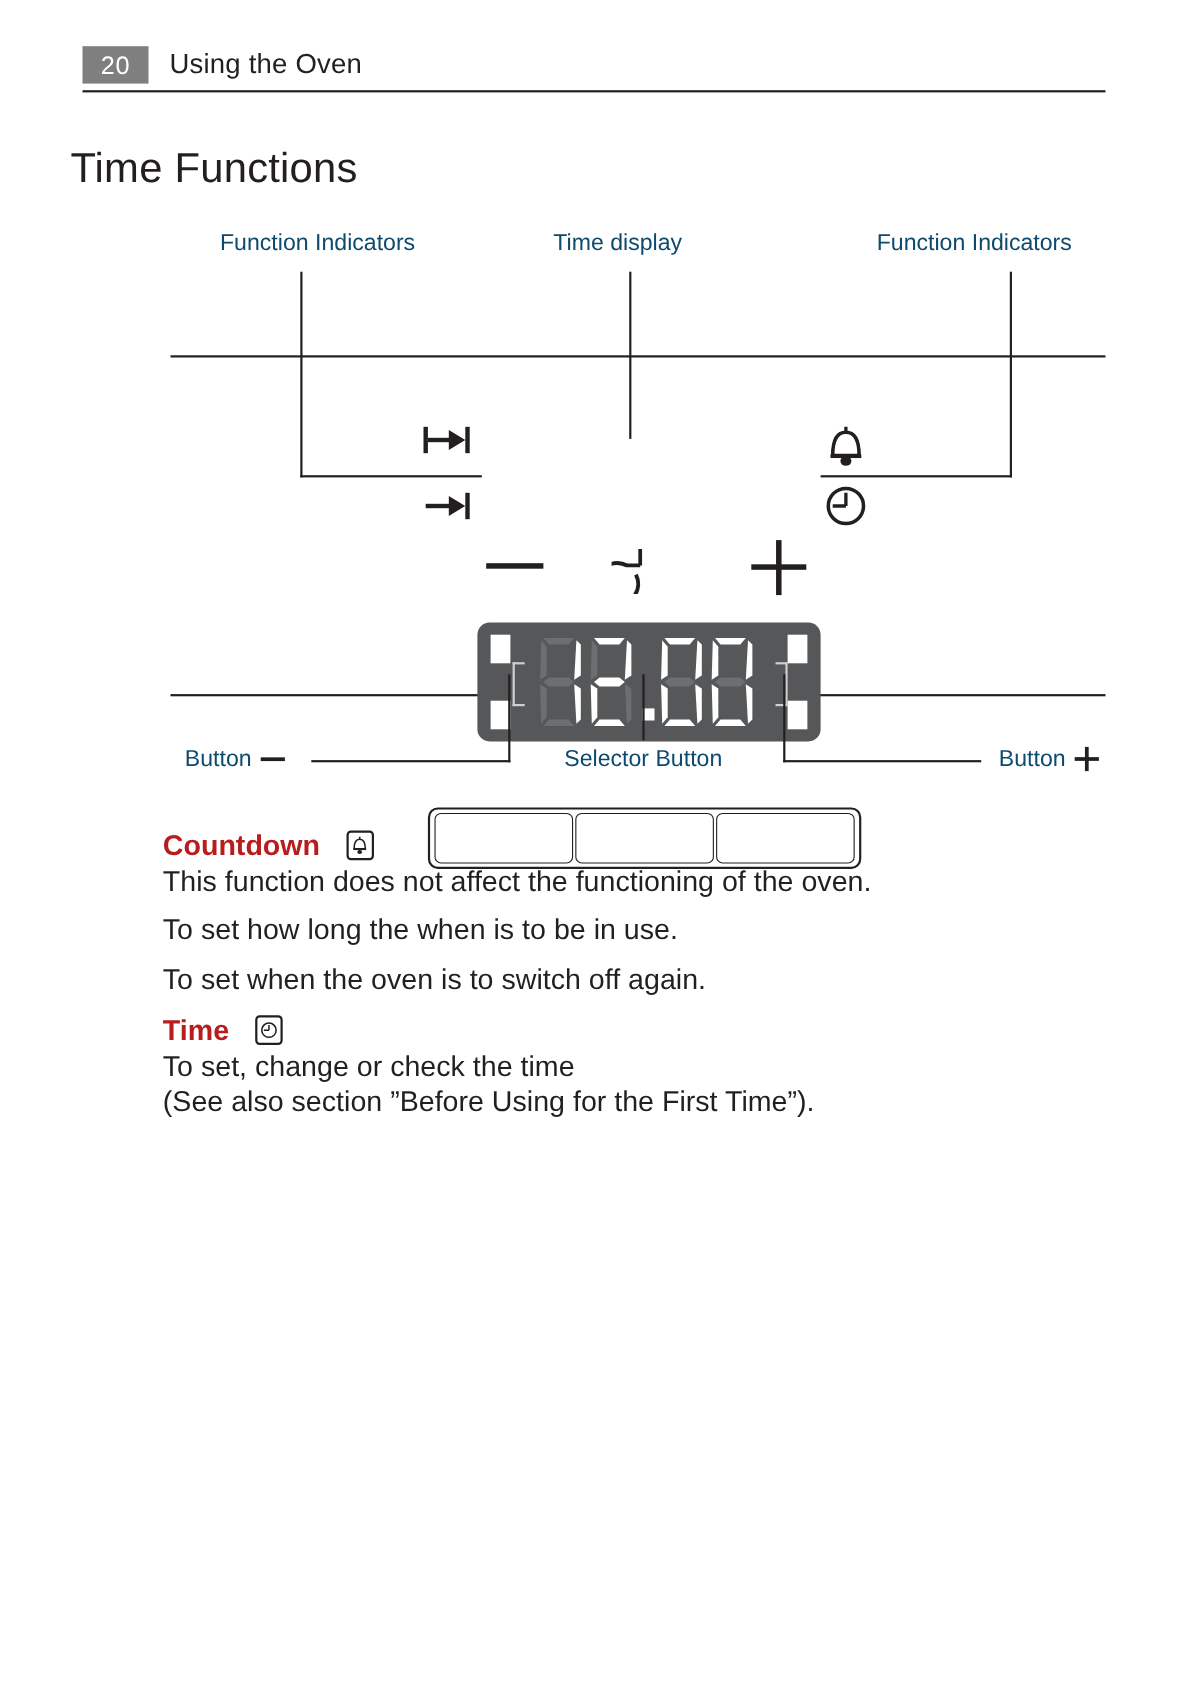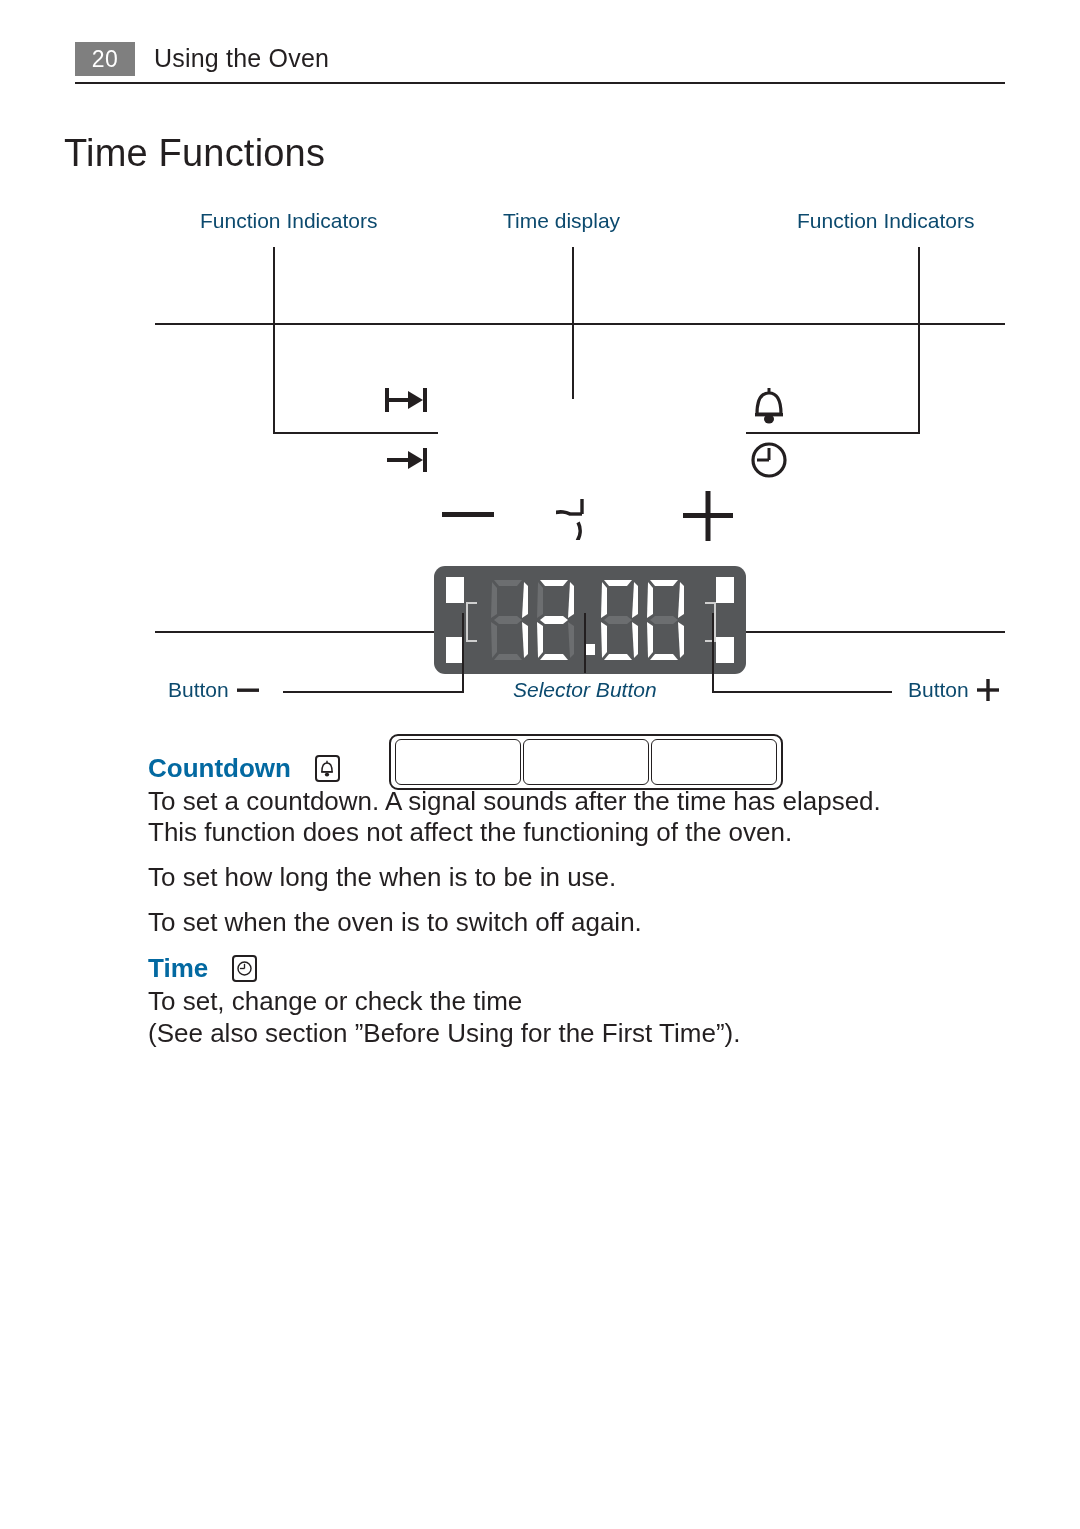--- a/index.html
+++ b/index.html
@@ -131,21 +131,21 @@
     background:#ffffff;
     box-sizing:border-box;
     margin:0 1px;
   }
 
   
   .body{position:absolute;left:148px;top:752px;width:860px;}
   .sec-head{
     font-size:26px;
     font-weight:bold;
-    color:#0369a1;
+    color:#b91c1c;
     margin:0 0 1px 0;
     display:flex;
     align-items:center;
     gap:24px;
     line-height:1.25;
   }
   .sec-line{
     font-size:26px;
     color:#231f20;
     line-height:1.23;
@@ -305,21 +305,21 @@
     <div class="ln v" style="left:712px;top:418px;height:80px;"></div>
     <div class="ln h" style="left:712px;top:496px;width:180px;"></div>
 
     <div class="dlabel" style="left:168px;top:483px;display:flex;align-items:center;gap:7px;">
       <span>Button</span>
       <svg width="24" height="16" viewBox="0 0 24 16">
           <rect x="1" y="6.5" width="22" height="3.4" fill="#231f20"></rect>
         </svg>
     </div>
 
-    <div class="dlabel" style="left:513px;top:483px;font-style:italic;">Selector Button</div>
+    <div class="dlabel" style="left:513px;top:483px;">Selector Button</div>
 
     <div class="dlabel" style="left:908px;top:483px;display:flex;align-items:center;gap:7px;">
       <span>Button</span>
       <svg width="24" height="24" viewBox="0 0 24 24">
         <rect x="1" y="10.3" width="22" height="3.4" fill="#231f20"></rect>
         <rect x="10.3" y="1" width="3.4" height="22" fill="#231f20"></rect>
       </svg>
     </div>
   </div>
 
@@ -329,21 +329,20 @@
       <span>Countdown</span>
       <span class="boxicon">
         <svg width="16" height="18" viewBox="0 0 22 24">
           <path d="M11 2 L11 5" stroke="#231f20" stroke-width="2" fill="none"></path>
           <path d="M4 17 C4 9 6 5 11 5 C16 5 18 9 18 17 Z" fill="none" stroke="#231f20" stroke-width="2"></path>
           <rect x="3" y="16.4" width="16" height="2.2" fill="#231f20"></rect>
           <ellipse cx="11" cy="21" rx="3" ry="2.6" fill="#231f20"></ellipse>
         </svg>
       </span>
     </div>
-    <p class="sec-line">To set a countdown. A signal sounds after the time has elapsed.</p>
     <p class="sec-line">This function does not affect the functioning of the oven.</p>
 
     <div class="gap"></div>
 
     <p class="sec-line">To set how long the when is to be in use.</p>
 
     <div class="gap"></div>
 
     <p class="sec-line">To set when the oven is to switch off again.</p>
 

